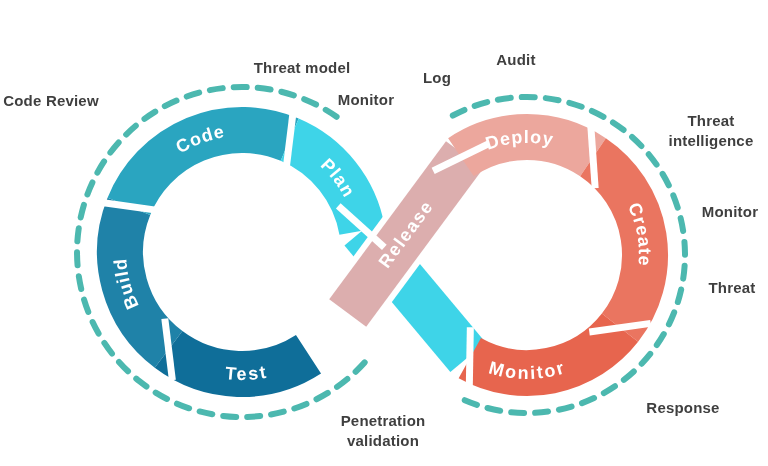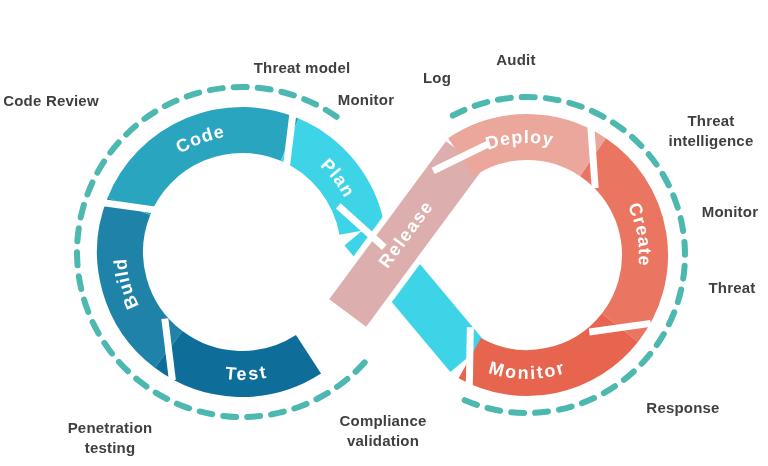--- a/index.html
+++ b/index.html
@@ -95,17 +95,15 @@
   <div class="olabel" style="left:302px;top:68px">Threat model</div>
   <div class="olabel" style="left:51px;top:101px">Code Review</div>
   <div class="olabel" style="left:366px;top:100px">Monitor</div>
   <div class="olabel" style="left:437px;top:78px">Log</div>
   <div class="olabel" style="left:516px;top:60px">Audit</div>
   <div class="olabel" style="left:711px;top:131px">Threat
 intelligence</div>
   <div class="olabel" style="left:730px;top:212px">Monitor</div>
   <div class="olabel" style="left:732px;top:288px">Threat</div>
   <div class="olabel" style="left:683px;top:408px">Response</div>
-  <div class="olabel" style="left:110px;top:438px">Penetration
-testing</div>
-  <div class="olabel" style="left:383px;top:431px">Compliance
+  <div class="olabel" style="left:383px;top:431px">Penetration
 validation</div>
 </div>
 
 </body></html>

